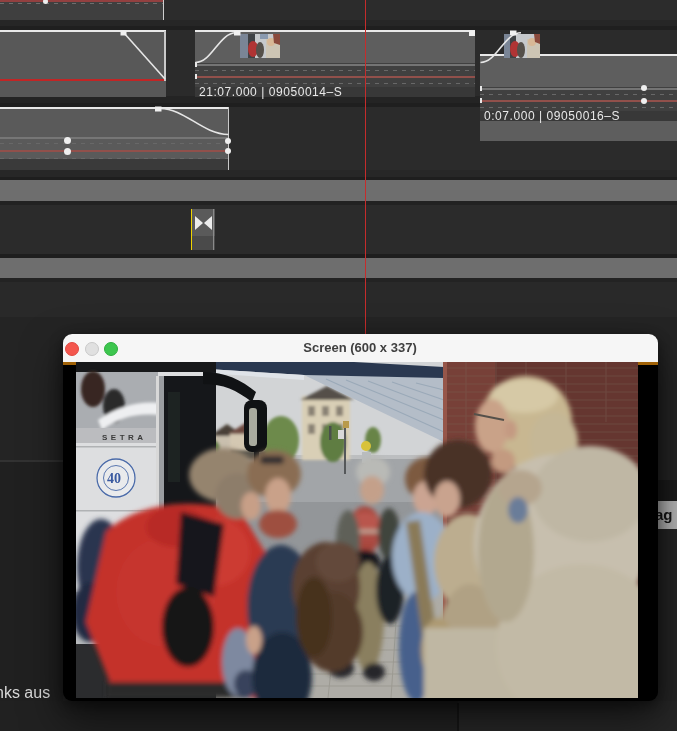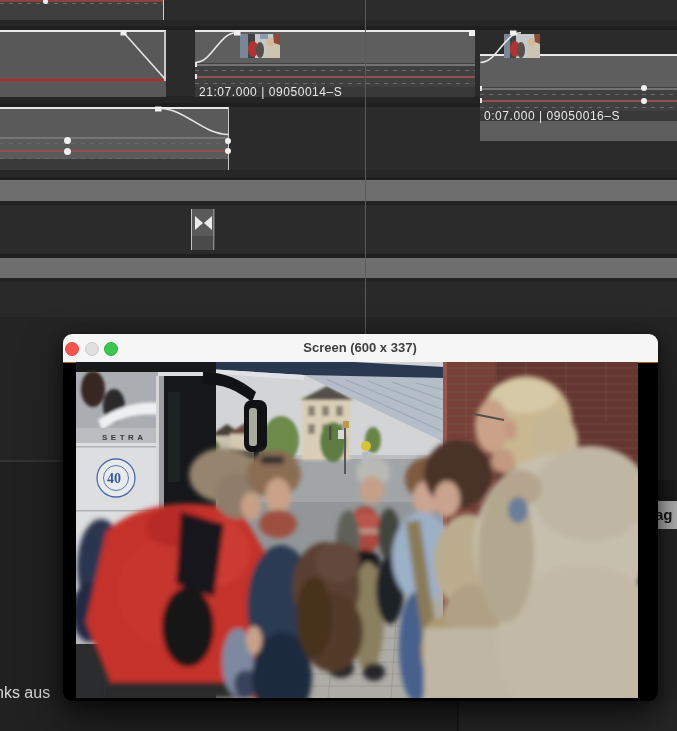--- a/index.html
+++ b/index.html
@@ -155,21 +155,21 @@
   </svg>
 </div>
 
 <div class="abs" style="left:364.6px;top:0;width:1.6px;height:334px;background:#c52c2c;"></div>
 
 <div class="abs" style="left:-5px;top:684px;color:#d8d8d8;font-size:16px;">nks aus</div>
 
 <div class="abs" style="left:62.5px;top:334px;width:595px;height:367px;border-radius:9px;
      background:#000;box-shadow:0 18px 40px rgba(0,0,0,0.55),0 4px 14px rgba(0,0,0,0.45);overflow:hidden;">
 
-  <div class="abs" style="left:0;top:0;width:595px;height:28px;background:#f6f6f6;border-bottom:1px solid #a16207;">
+  <div class="abs" style="left:0;top:0;width:595px;height:28px;background:#f6f6f6;border-bottom:3px solid #a16207;">
     <div class="abs" style="left:2.5px;top:8px;width:12px;height:12px;border-radius:50%;background:#f4564d;border:0.5px solid #df4942;"></div>
     <div class="abs" style="left:22px;top:8px;width:12px;height:12px;border-radius:50%;background:#e0e0e0;border:0.5px solid #c8c8c8;"></div>
     <div class="abs" style="left:41.5px;top:8px;width:12px;height:12px;border-radius:50%;background:#3dc64e;border:0.5px solid #2fae3f;"></div>
     <div class="abs" style="left:0;top:0;width:595px;height:28px;text-align:center;line-height:28px;
          font-size:13px;font-weight:bold;color:#404040;">Screen (600 x 337)</div>
   </div>
 
   <svg class="abs" style="left:13px;top:28px;" width="562" height="336" viewBox="0 0 562 336">
     <defs>
       <filter id="b3" x="-30%" y="-30%" width="160%" height="160%">

